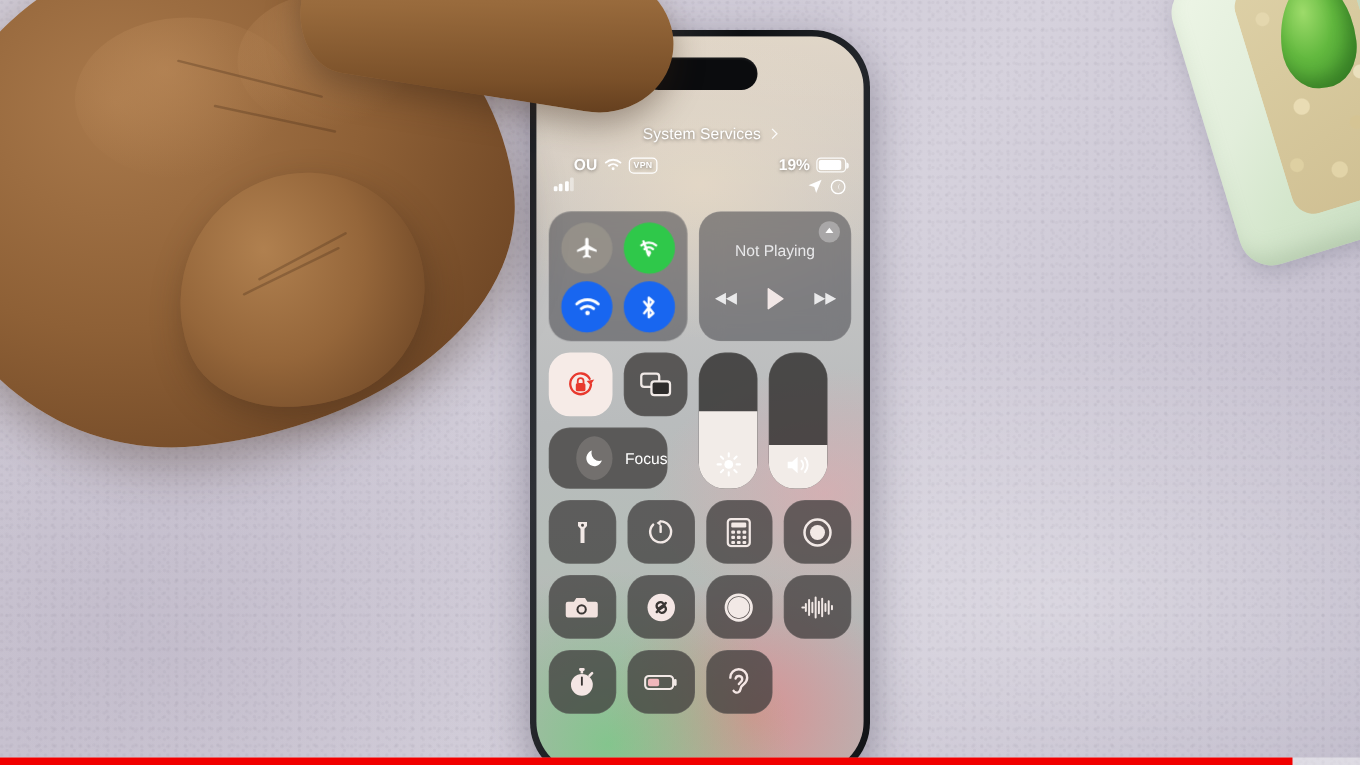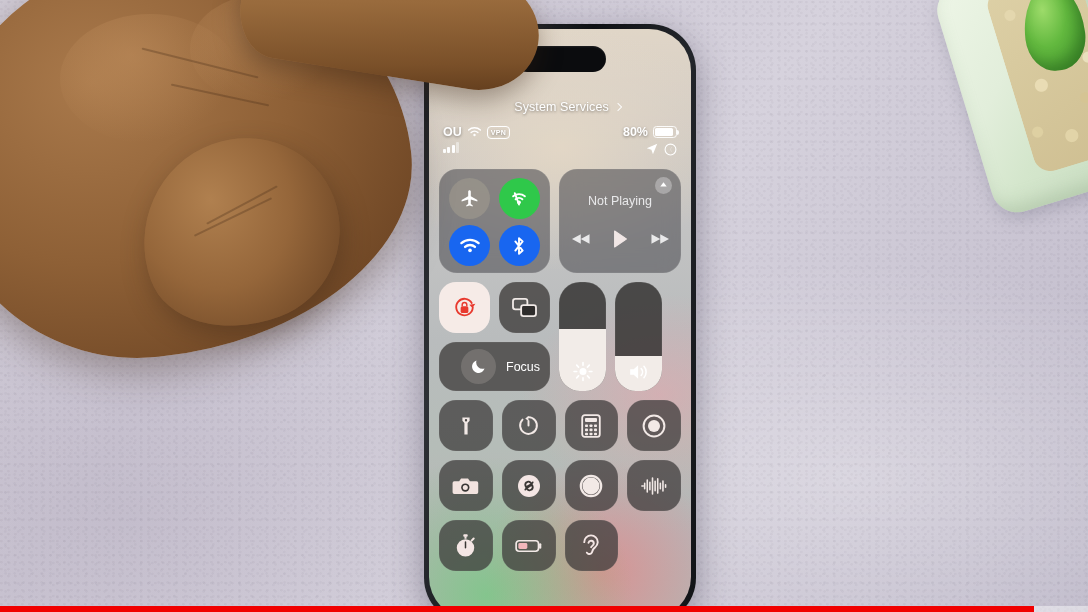--- a/index.html
+++ b/index.html
@@ -98,21 +98,21 @@
     position:absolute; left:15px; right:0; top:71px; z-index:5;
     display:flex; align-items:center; justify-content:center; gap:6px;
     color:#fff; font-size:12.5px; letter-spacing:.1px;
     text-shadow:0 1px 3px rgba(0,0,0,.45);
   }
   .chev { width:6px; height:6px; border-right:1.6px solid rgba(255,255,255,.92);
           border-top:1.6px solid rgba(255,255,255,.92); transform:rotate(45deg); }
 
   
   .status {
-    position:absolute; left:14px; right:14px; top:96px; z-index:5;
+    position:absolute; left:30px; right:14px; top:96px; z-index:5;
     display:flex; align-items:center; justify-content:space-between;
     color:#fff; font-size:12.5px; font-weight:600;
     text-shadow:0 1px 3px rgba(0,0,0,.40);
   }
   .st-left, .st-right { display:flex; align-items:center; gap:5px; }
   .vpn {
     font-size:7px; font-weight:700; letter-spacing:.3px;
     border:1.3px solid #fff; border-radius:4px; padding:0 3px; line-height:11px;
   }
   .batt {
@@ -163,21 +163,21 @@
   
   .blk2 { display:flex; gap:9px; margin-top:9px; }
   .left2 { display:flex; flex-direction:column; gap:9px; }
   .sq-row { display:flex; gap:9px; }
   .sq { width:51px; height:51px; border-radius:17px; display:flex;
         align-items:center; justify-content:center;
         background:rgba(60,58,56,.78);
         box-shadow:inset 0 0 0 .5px rgba(255,255,255,.09); }
   .sq.on { background:#f6ebe7; }
   .focus {
-    width:111px; height:49px; border-radius:17px; display:flex; align-items:center;
+    width:95px; height:49px; border-radius:17px; display:flex; align-items:center;
     gap:10px; padding-left:22px;
     background:rgba(60,58,56,.76);
     box-shadow:inset 0 0 0 .5px rgba(255,255,255,.09);
   }
   .focus .moon-w { width:35px; height:35px; border-radius:50%;
       background:rgba(125,122,120,.70); display:flex; align-items:center; justify-content:center; }
   .focus span { color:#fff; font-size:12.5px; font-weight:500; }
 
   .slider {
     width:47px; height:109px; border-radius:21px; overflow:hidden; position:relative;
@@ -271,21 +271,21 @@
           <span>
             <svg width="15" height="12" viewBox="0 0 24 18">
               <path d="M12 15.6a1.9 1.9 0 1 0 0-3.8 1.9 1.9 0 0 0 0 3.8z" fill="#fff"></path>
               <path d="M6.6 9.9a8 8 0 0 1 10.8 0" stroke="#fff" stroke-width="2.4" fill="none" stroke-linecap="round"></path>
               <path d="M2.6 5.9a14 14 0 0 1 18.8 0" stroke="#fff" stroke-width="2.4" fill="none" stroke-linecap="round"></path>
             </svg>
           </span>
           <span class="vpn">VPN</span>
         </div>
         <div class="st-right">
-          <span>80%</span>
+          <span>19%</span>
           <span class="batt">
               <i style="width:89%"></i>
             </span>
         </div>
       </div>
 
       <div class="status-row2">
         <span>
           <svg width="14" height="14" viewBox="0 0 24 24">
             <path d="M21 3 3 10.5l8 2.6 2.6 8L21 3z" fill="#fff"></path>

